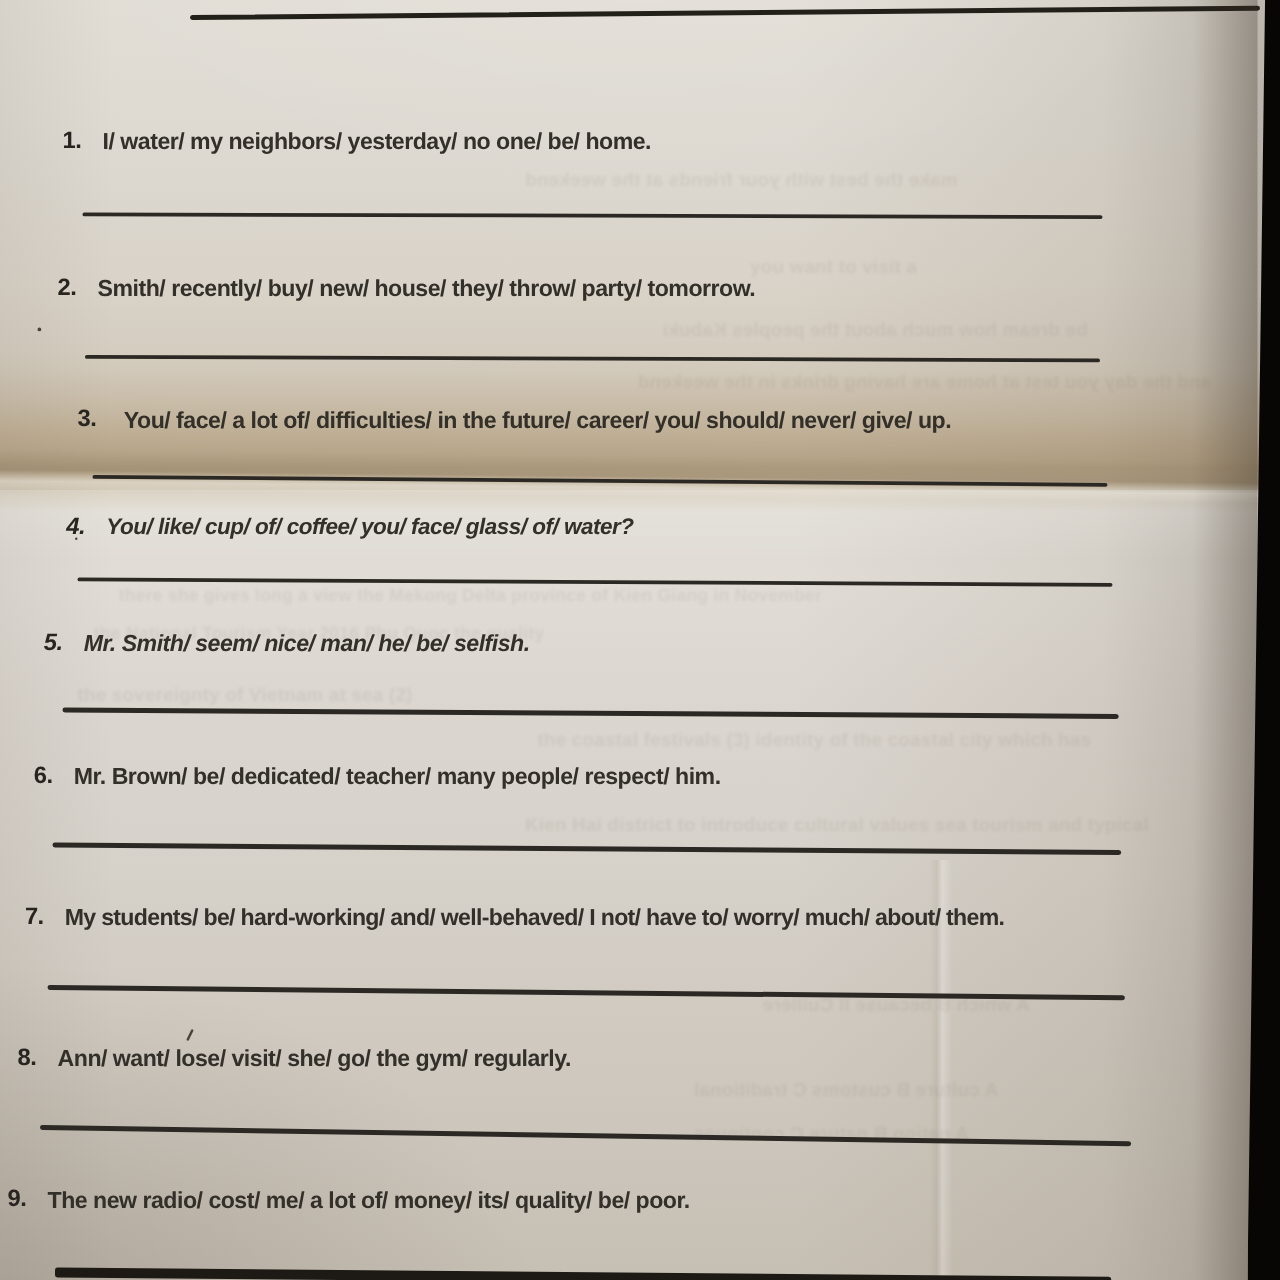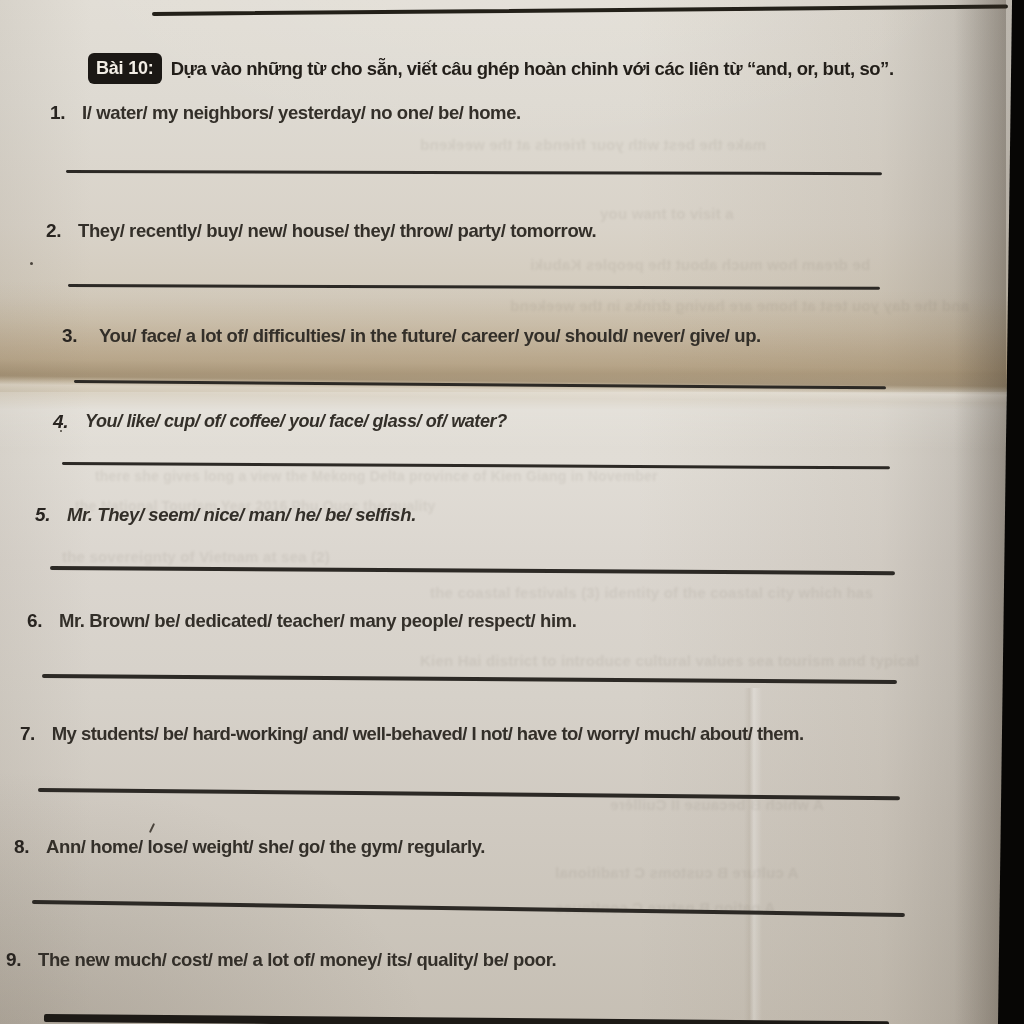--- a/index.html
+++ b/index.html
@@ -144,77 +144,73 @@
   <div class="ghost g5">the National Tourism Year 2016  Phu Quoc  the quality</div>
   <div class="ghost g6">the sovereignty of Vietnam at sea (2)</div>
   <div class="ghost g7">the coastal festivals (3) identity of the coastal city which has</div>
   <div class="ghost g8">Kien Hai district to introduce cultural values sea tourism and typical</div>
   <div class="ghost g9 mir">A which      B because      II Cuillère</div>
   <div class="ghost g10 mir">A culture      B customs      C traditional</div>
   <div class="ghost g11 mir">A nation      B nature      C continues</div>
 
   <div class="hline top-line"></div>
 
-  <div class="header-row">
-    <span class="badge">Bài 10:</span>
-    <span class="instr">Dựa vào những từ cho sẵn, viết câu ghép hoàn chỉnh với các liên từ “and, or, but, so”.</span>
-  </div>
 
   <div class="row r1">
     <span class="num">1.</span>
     <span class="txt">I/ water/ my neighbors/ yesterday/ no one/ be/ home.</span>
   </div>
   <div class="hline l1"></div>
 
   <div class="row r2">
     <span class="num">2.</span>
-    <span class="txt">They/ recently/ buy/ new/ house/ they/ throw/ party/ tomorrow.</span>
+    <span class="txt">Smith/ recently/ buy/ new/ house/ they/ throw/ party/ tomorrow.</span>
   </div>
   <div class="hline l2"></div>
 
   <div class="row r3">
     <span class="num">3.</span>
     <span class="txt">You/ face/ a lot of/ difficulties/ in the future/ career/ you/ should/ never/ give/ up.</span>
   </div>
   <div class="hline l3"></div>
 
   <div class="row r4">
     <span class="num">4.</span>
     <span class="txt">You/ like/ cup/ of/ coffee/ you/ face/ glass/ of/ water?</span>
   </div>
   <div class="hline l4"></div>
 
   <div class="row r5">
     <span class="num">5.</span>
-    <span class="txt">Mr. They/ seem/ nice/ man/ he/ be/ selfish.</span>
+    <span class="txt">Mr. Smith/ seem/ nice/ man/ he/ be/ selfish.</span>
   </div>
   <div class="hline l5"></div>
 
   <div class="row r6">
     <span class="num">6.</span>
     <span class="txt">Mr. Brown/ be/ dedicated/ teacher/ many people/ respect/ him.</span>
   </div>
   <div class="hline l6"></div>
 
   <div class="row r7">
     <span class="num">7.</span>
     <span class="txt">My students/ be/ hard-working/ and/ well-behaved/ I not/ have to/ worry/ much/ about/ them.</span>
   </div>
   <div class="hline l7"></div>
 
   <div class="tick"></div>
   <div class="row r8">
     <span class="num">8.</span>
-    <span class="txt">Ann/ home/ lose/ weight/ she/ go/ the gym/ regularly.</span>
+    <span class="txt">Ann/ want/ lose/ visit/ she/ go/ the gym/ regularly.</span>
   </div>
   <div class="hline l8"></div>
 
   <div class="row r9">
     <span class="num">9.</span>
-    <span class="txt">The new much/ cost/ me/ a lot of/ money/ its/ quality/ be/ poor.</span>
+    <span class="txt">The new radio/ cost/ me/ a lot of/ money/ its/ quality/ be/ poor.</span>
   </div>
   <div class="hline l9"></div>
 
   <div class="speck sp1"></div>
   <div class="speck sp2"></div>
 
   <div class="edge-shadow"></div>
   <div class="edge-right"></div>
 </div>
 

